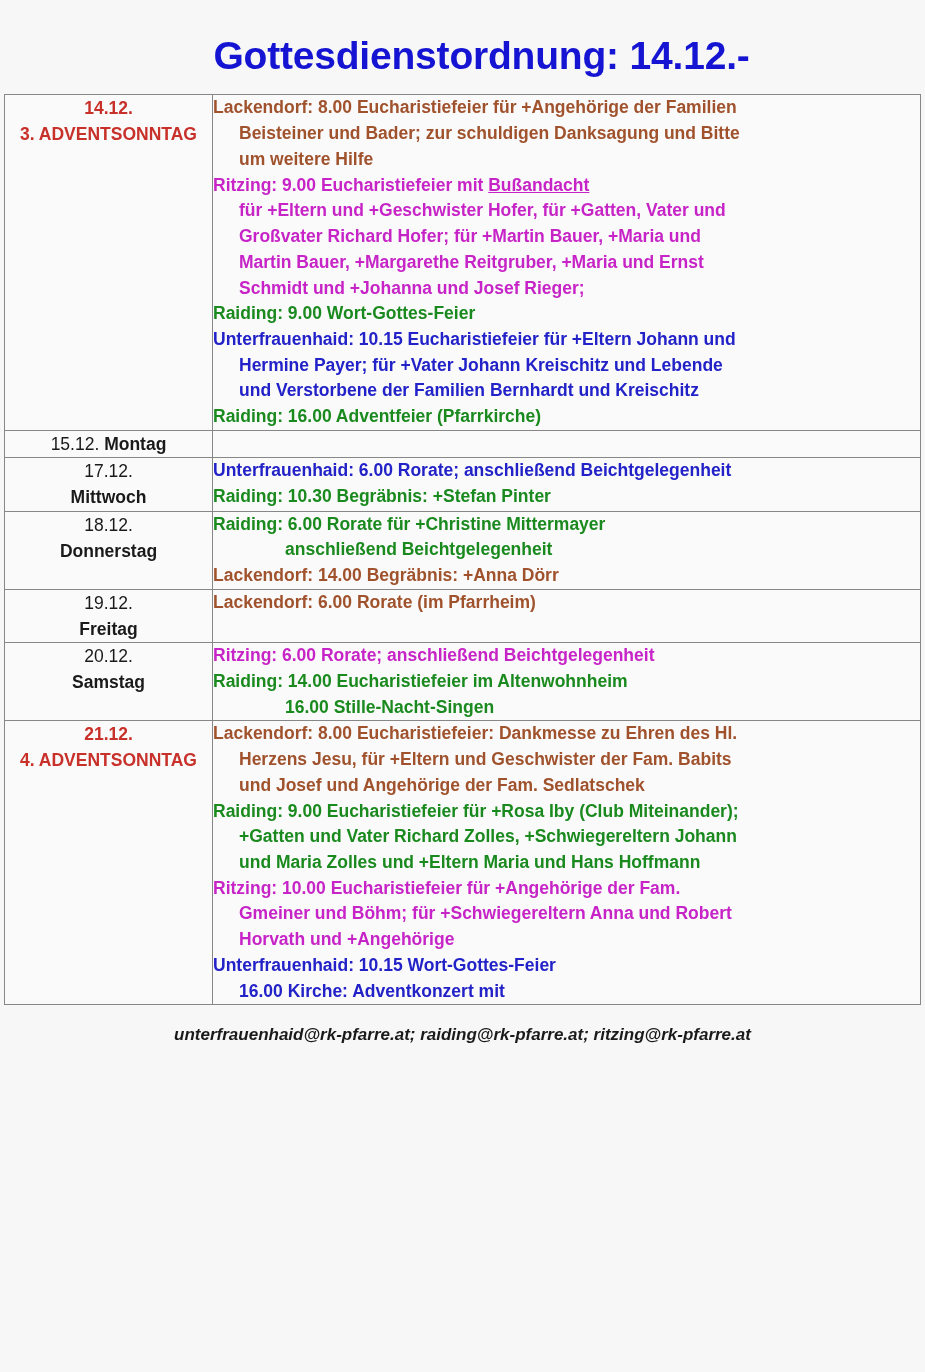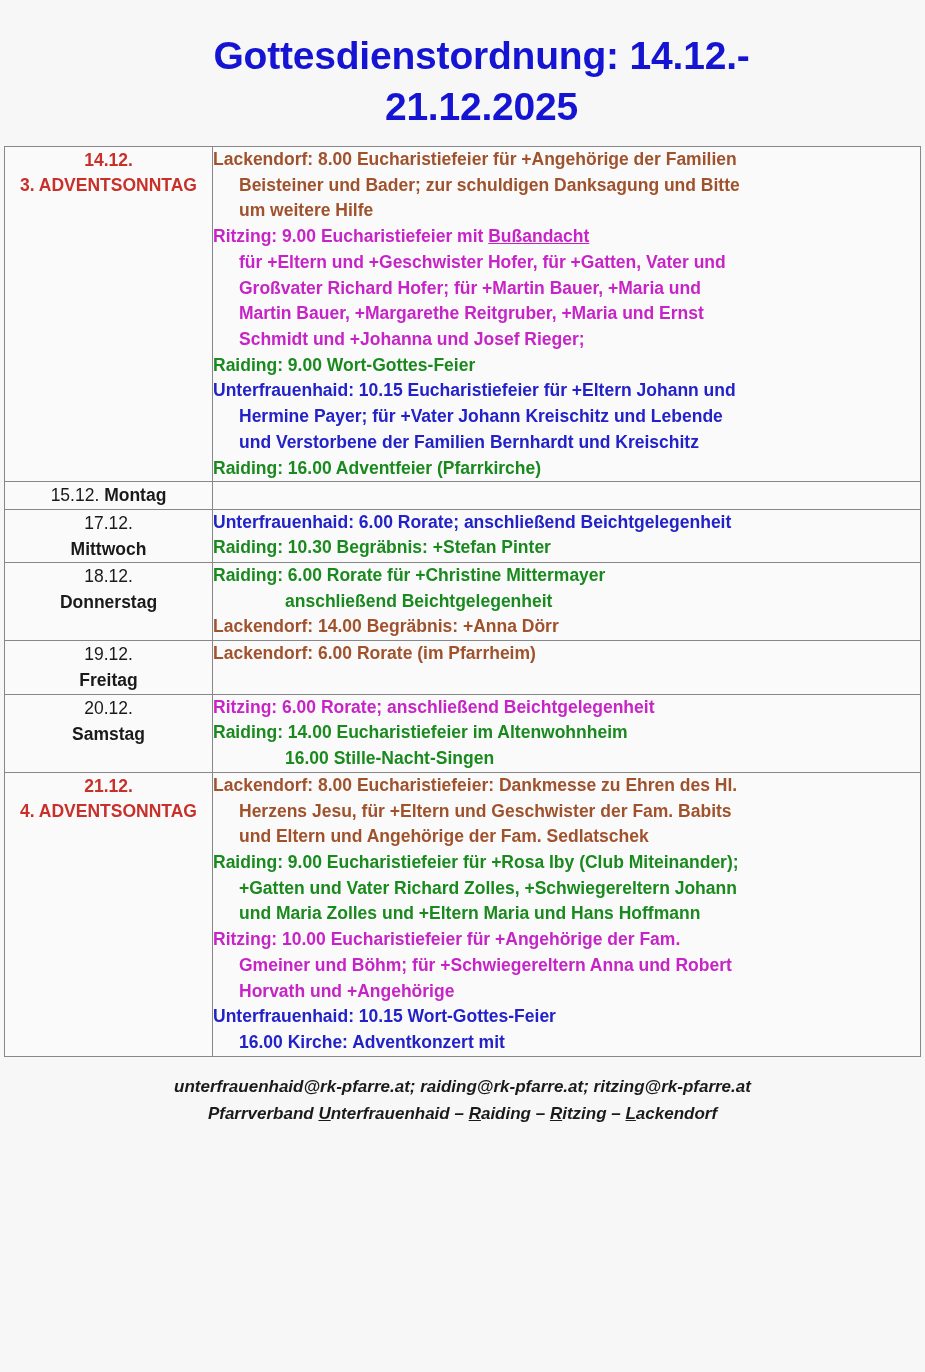--- a/index.html
+++ b/index.html
@@ -110,21 +110,20 @@
   }
   .spacer-empty { min-height: 22px; }
 </style>
 </head>
 <body>
 
 <div class="page">
 
   <h1 class="doc-title">
     <span>Gottesdienstordnung: 14.12.-</span><br>
-    <span>21.12.2025</span>
   </h1>
 
   <table class="schedule">
     <tbody id="schedule-body">
         <tr>
           <td class="daycell sunday">
             <div class="date-line">14.12.</div>
             <div class="sunday-label">3. ADVENTSONNTAG</div>
           </td>
           <td class="eventcell">
@@ -193,32 +192,31 @@
           </td>
         </tr>
         <tr>
           <td class="daycell sunday">
             <div class="date-line">21.12.</div>
             <div class="sunday-label">4. ADVENTSONNTAG</div>
           </td>
           <td class="eventcell">
             <div class="ev c-lackendorf">Lackendorf: 8.00 Eucharistiefeier: Dankmesse zu Ehren des Hl.</div>
             <div class="ev c-lackendorf cont">Herzens Jesu, für +Eltern und Geschwister der Fam. Babits</div>
-            <div class="ev c-lackendorf cont">und Eltern und Angehörige der Fam. Sedlatschek</div>
+            <div class="ev c-lackendorf cont">und Josef und Angehörige der Fam. Sedlatschek</div>
             <div class="ev c-raiding">Raiding: 9.00 Eucharistiefeier für +Rosa Iby (Club Miteinander);</div>
             <div class="ev c-raiding cont">+Gatten und Vater Richard Zolles, +Schwiegereltern Johann</div>
             <div class="ev c-raiding cont">und Maria Zolles und +Eltern Maria und Hans Hoffmann</div>
             <div class="ev c-ritzing">Ritzing: 10.00 Eucharistiefeier für +Angehörige der Fam.</div>
             <div class="ev c-ritzing cont">Gmeiner und Böhm; für +Schwiegereltern Anna und Robert</div>
             <div class="ev c-ritzing cont">Horvath und +Angehörige</div>
             <div class="ev c-unterfrauenhaid">Unterfrauenhaid: 10.15 Wort-Gottes-Feier</div>
             <div class="ev c-unterfrauenhaid cont">16.00 Kirche: Adventkonzert mit</div>
           </td>
         </tr>
       </tbody>
   </table>
 
   <div class="footer">
     <div class="fline">unterfrauenhaid@rk-pfarre.at; raiding@rk-pfarre.at; ritzing@rk-pfarre.at</div>
-    <div class="fline">Pfarrverband <u class="ul">U</u><span>nterfrauenhaid</span> – <u class="ul">R</u><span>aiding</span> – <u class="ul">R</u><span>itzing</span> – <u class="ul">L</u><span>ackendorf</span></div>
   </div>
 
 </div>
 
 </body></html>

